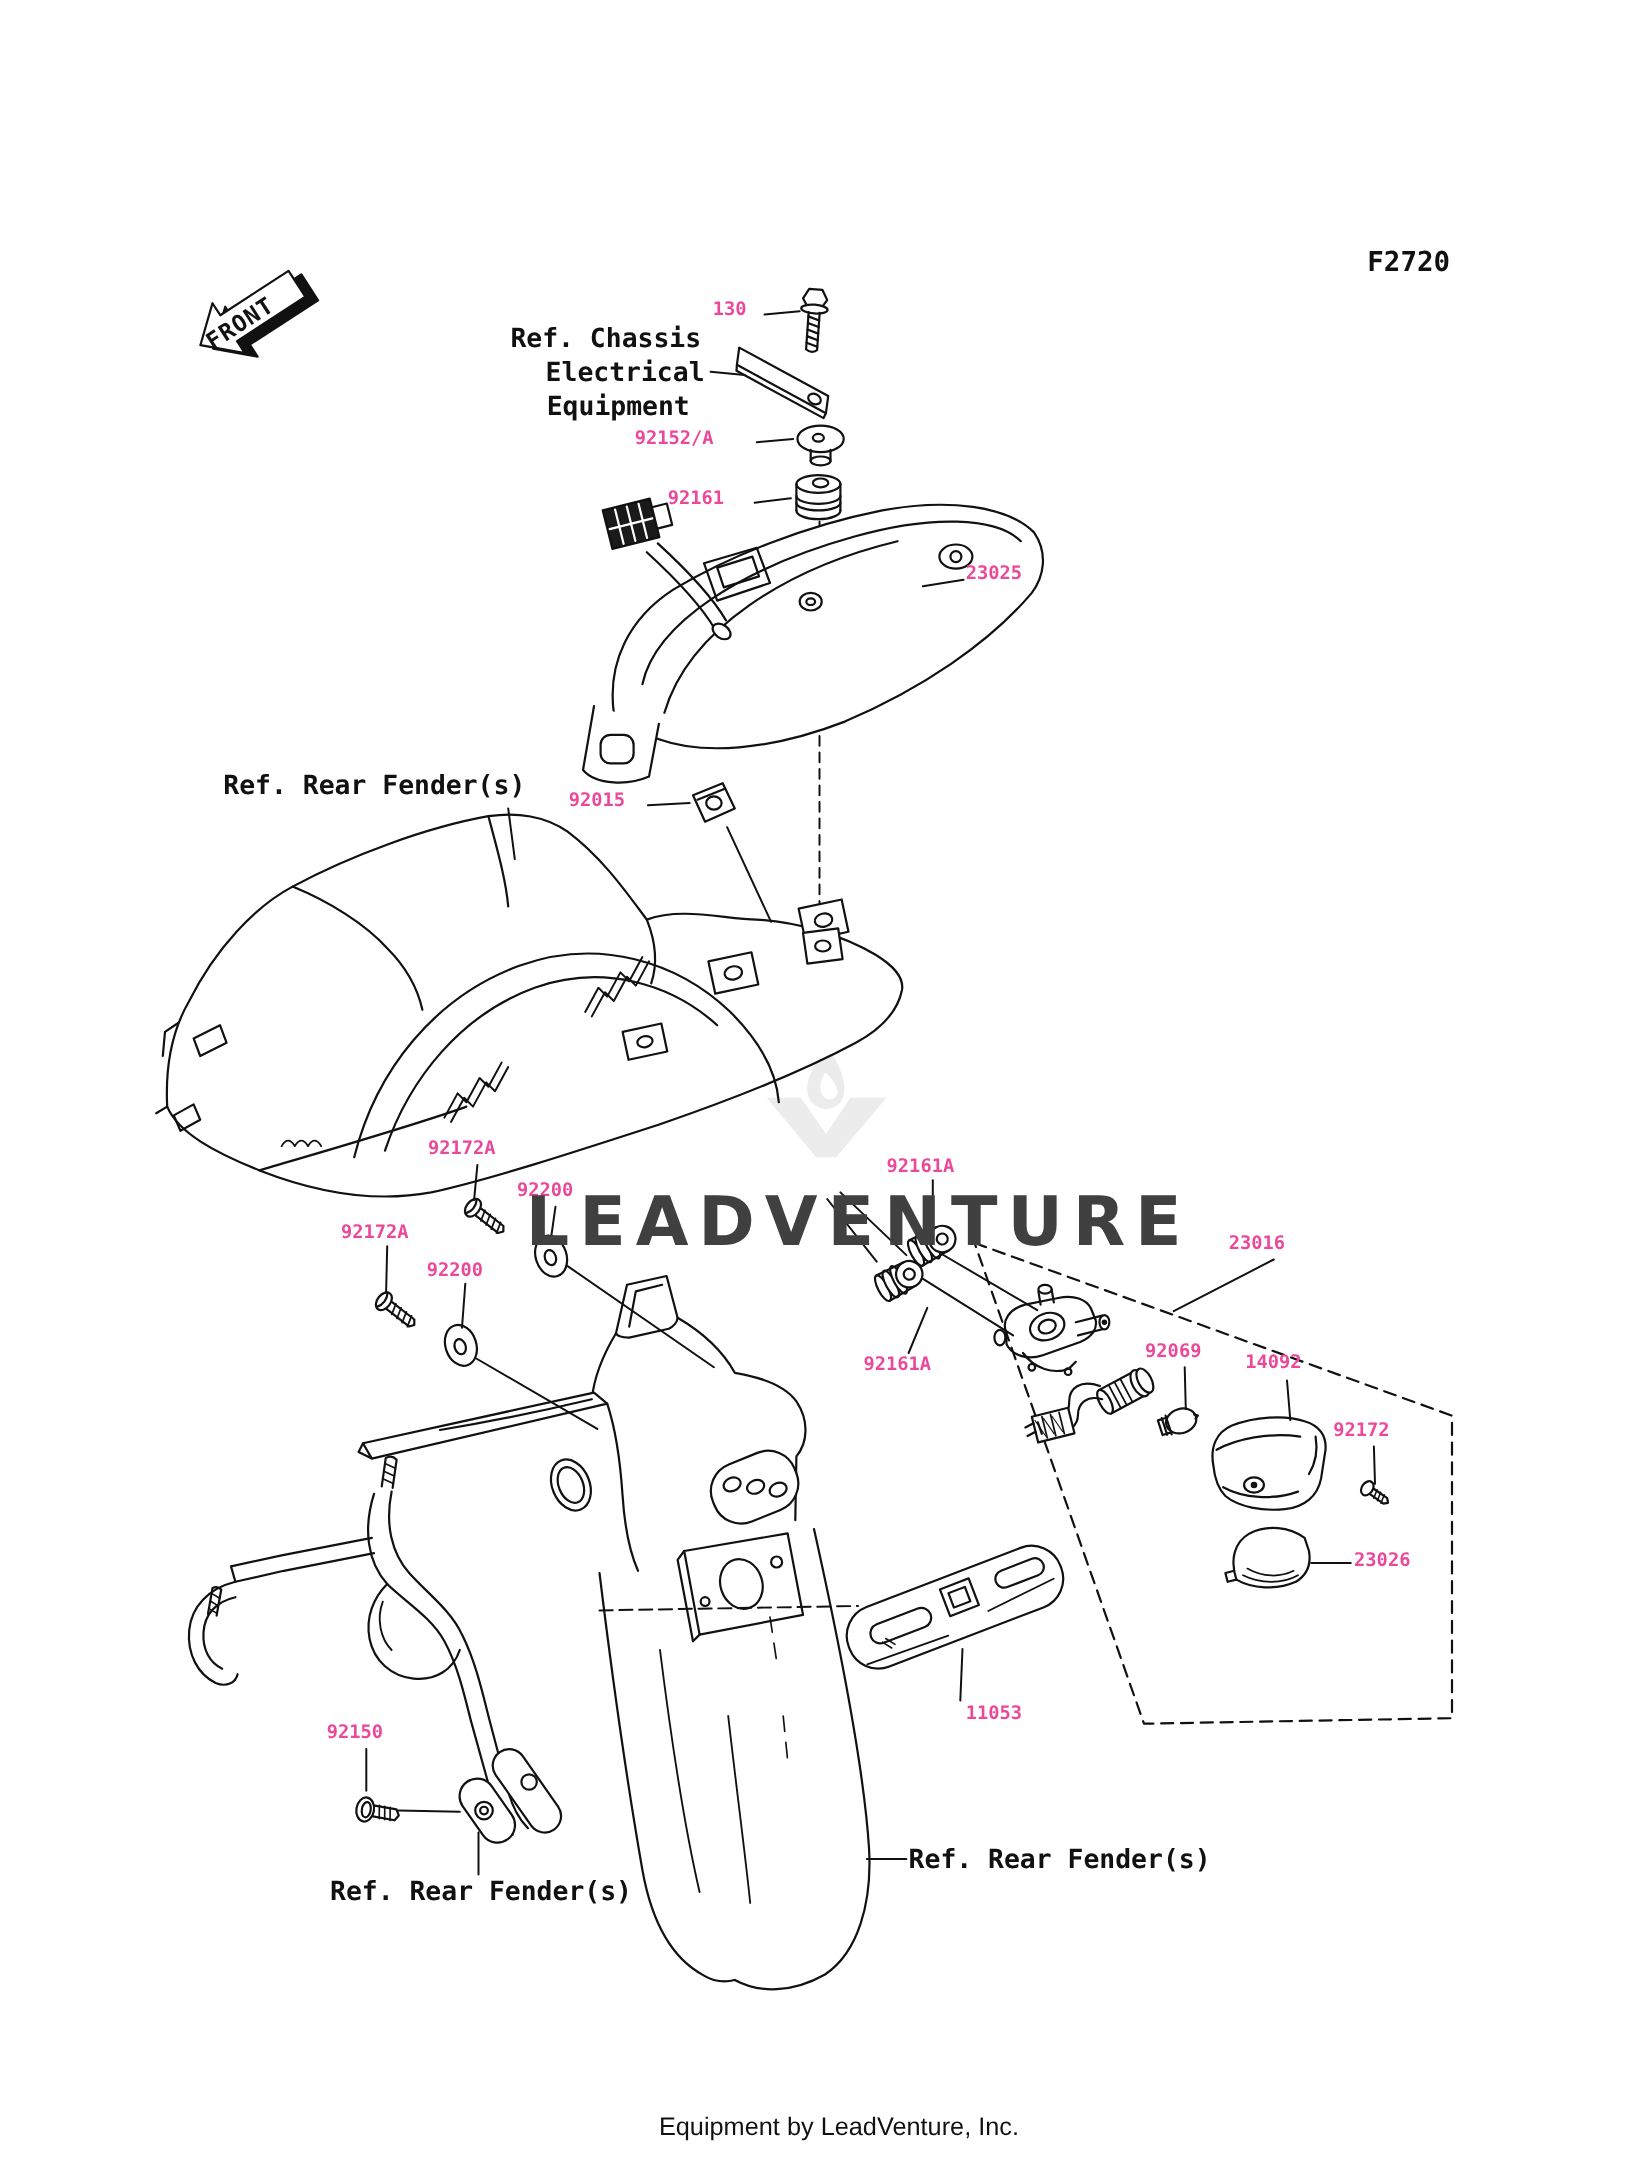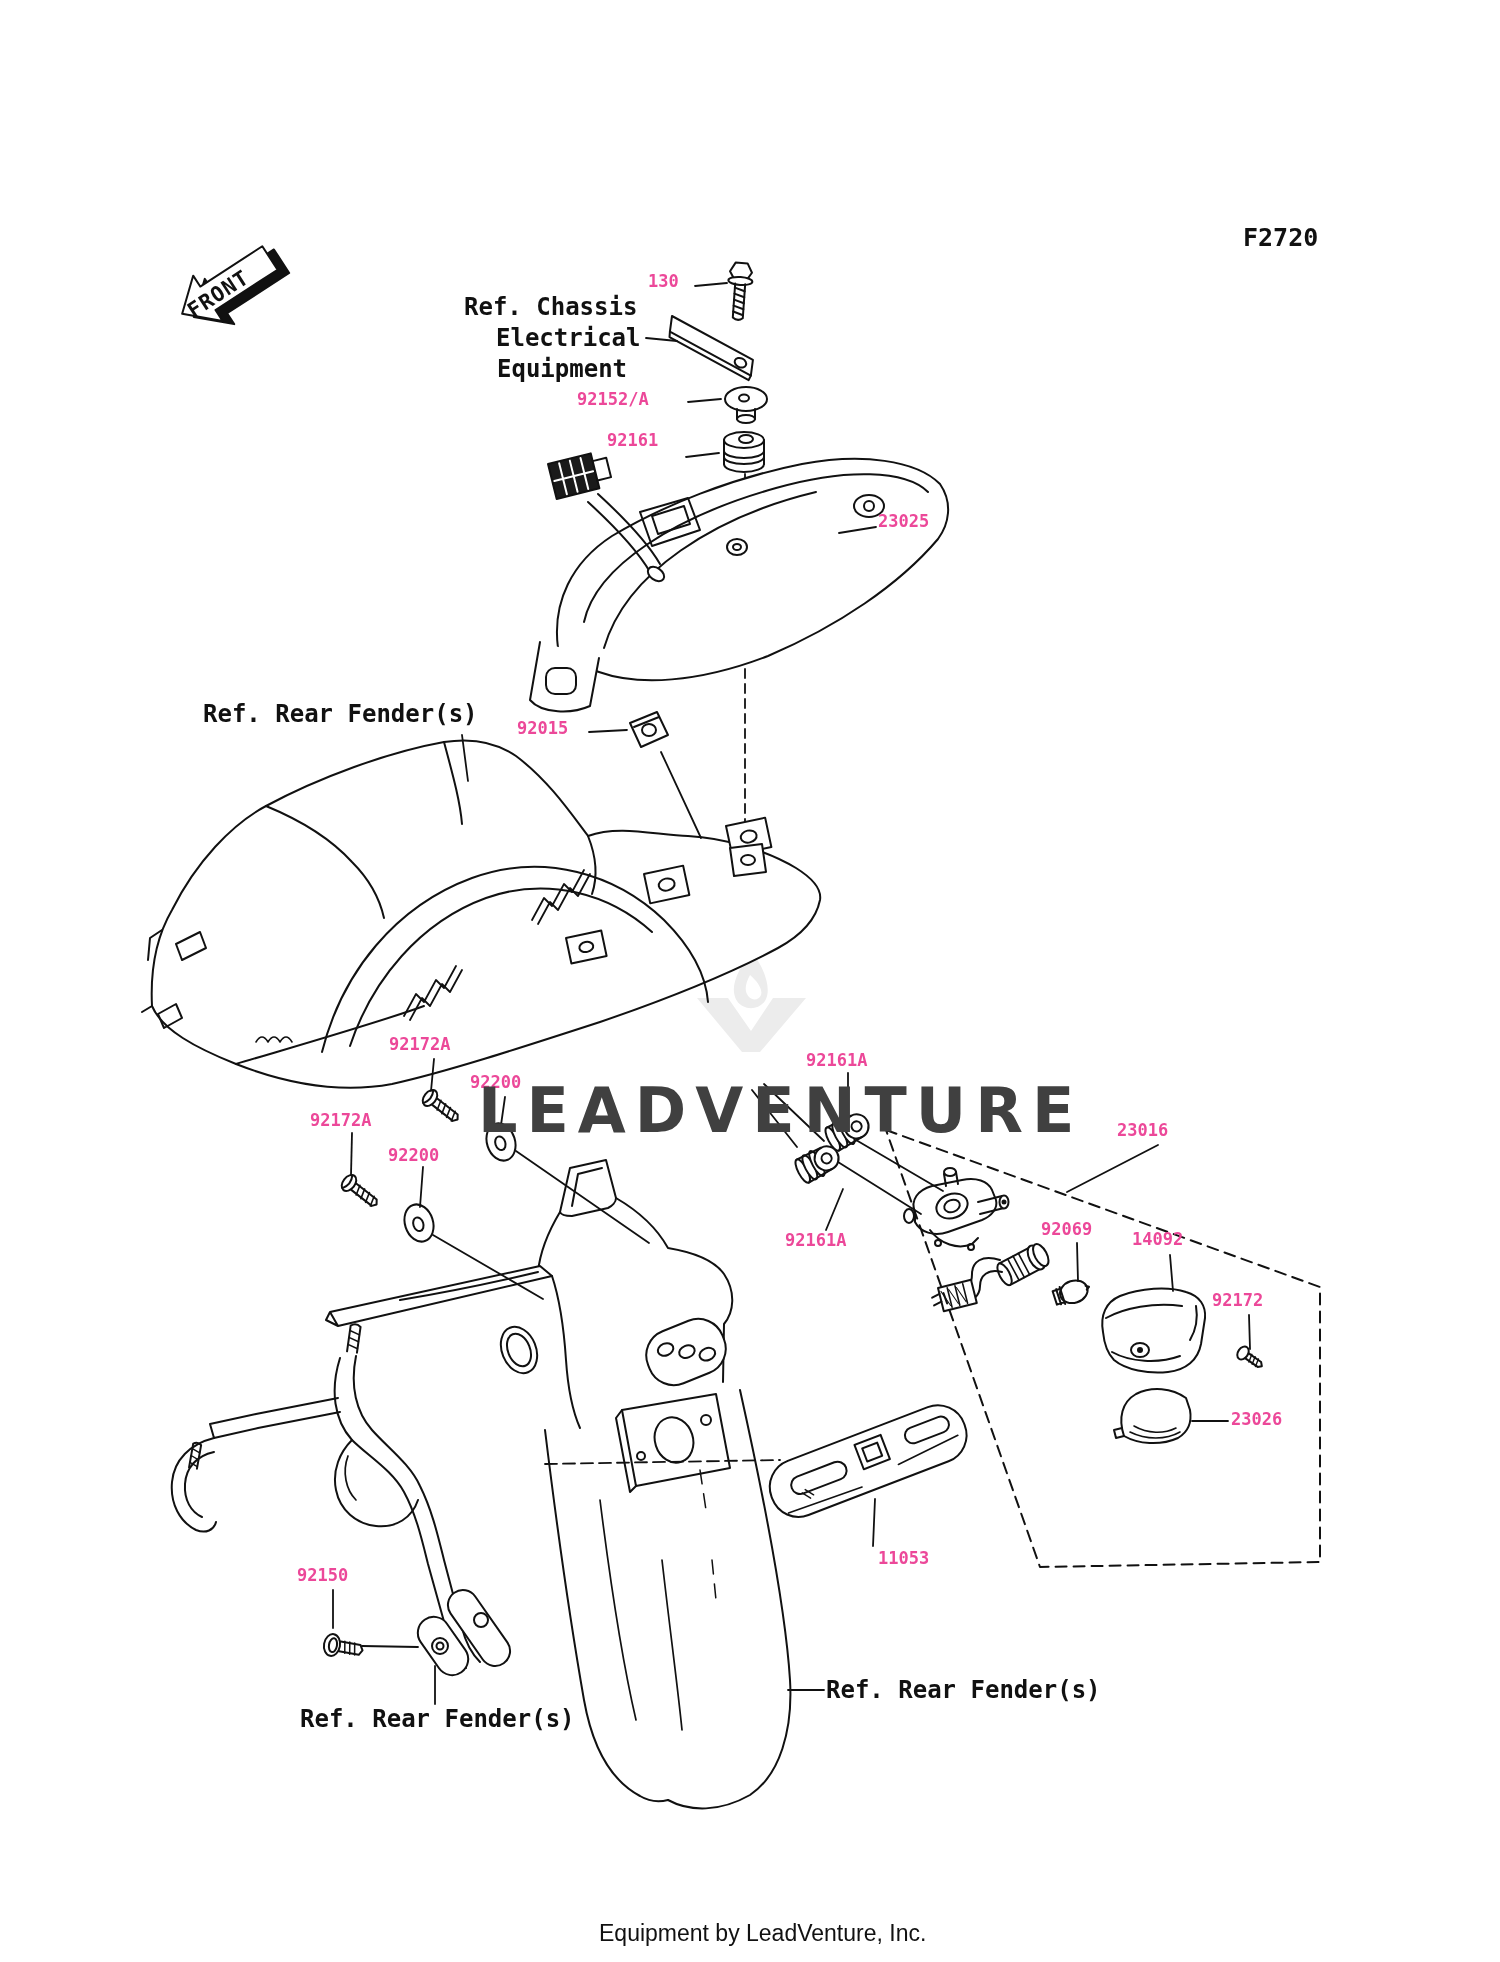--- a/index.html
+++ b/index.html
@@ -337,21 +337,21 @@
   </svg>
 
   <div class="code" style="left:1243px;top:225px;">F2720</div>
 
   <div class="rlabel" style="left:436px;top:295px;margin-left:28px;">Ref. Chassis</div>
   <div class="rlabel" style="left:496px;top:326px;">Electrical</div>
   <div class="rlabel" style="left:497px;top:357px;">Equipment</div>
 
   <div class="plabel" style="left:648px;top:273px;">130</div>
   <div class="plabel" style="left:577px;top:391px;">92152/A</div>
-  <div class="plabel" style="left:607px;top:432px;">92161</div>
+  <div class="plabel" style="left:607px;top:445px;">92161</div>
   <div class="plabel" style="left:878px;top:513px;">23025</div>
   <div class="rlabel" style="left:203px;top:702px;">Ref. Rear Fender(s)</div>
   <div class="plabel" style="left:517px;top:720px;">92015</div>
 
   <div class="plabel" style="left:389px;top:1036px;">92172A</div>
   <div class="plabel" style="left:470px;top:1074px;">92200</div>
   <div class="plabel" style="left:310px;top:1112px;">92172A</div>
   <div class="plabel" style="left:388px;top:1147px;">92200</div>
 
   <div class="plabel" style="left:806px;top:1052px;">92161A</div>

